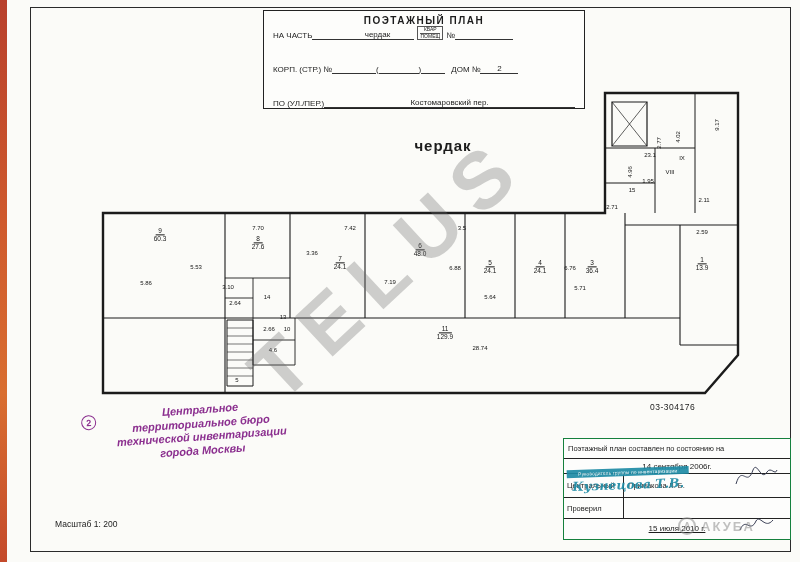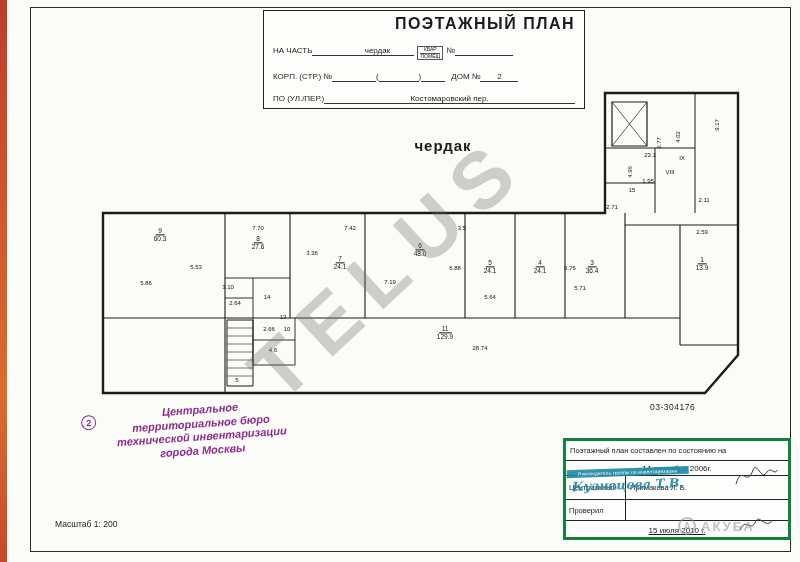--- a/index.html
+++ b/index.html
@@ -17,22 +17,22 @@
   .edge-strip { position:absolute; left:0; top:0; width:7px; height:562px;
     background: linear-gradient(180deg,#b8402c 0%, #cf5a2d 40%, #d96e30 70%, #c44a2b 100%);
   }
 
   .outer-frame { position:absolute; left:30px; top:7px; width:761px; height:545px;
     border:1.6px solid #2b2b2b; }
 
   
   .header-form { position:absolute; left:263px; top:10px; width:322px; height:99px;
     border:1px solid #222; padding:4px 9px 3px 9px; font-size:8px; background:#fdfdfb; }
-  .hf-title { text-align:right; font-weight:bold; font-size:16px; letter-spacing:1.5px; margin-bottom:13px; }
-  .hf-row { display:flex; align-items:flex-start; margin-bottom:12px; white-space:nowrap; }
+  .hf-title { text-align:center; font-weight:bold; font-size:10px; letter-spacing:1.5px; margin-bottom:0; }
+  .hf-row { display:flex; align-items:flex-end; margin-bottom:24px; white-space:nowrap; }
   .hf-row span { display:inline-block; }
   .uline { border-bottom:0.8px solid #333; height:10px; }
   .val-on-line { border-bottom:0.8px solid #333; text-align:center; padding:0 4px; }
   .stack { display:inline-block; font-size:5px; line-height:5.5px; text-align:center; margin:0 3px; border:0.7px solid #555; padding:0 2px; }
   .stack div+div { border-top:0.7px solid #555; }
   .hf-gap { width:6px; }
   .okrug-box { border:0.9px solid #333; padding:1px 8px; }
   .hf-bottom { display:flex; justify-content:center; align-items:flex-end; gap:8px; margin-top:1px; }
 
   
@@ -63,21 +63,21 @@
   .bti-num { position:absolute; left:-2px; top:4px; width:15px; height:15px; border:1.4px solid #8b2f8f;
     border-radius:50%; font-size:9px; font-weight:bold; display:flex; align-items:center; justify-content:center; }
   .bti-lines { margin-left:20px; text-align:center; font-weight:bold; font-style:italic; font-size:11px; line-height:13.5px; }
 
   
   .doc-number { position:absolute; left:650px; top:402px; font-size:8.5px; letter-spacing:0.5px; }
   .scale-label { position:absolute; left:55px; top:519px; font-size:8.5px; }
 
   
   .footer-table { position:absolute; left:563px; top:438px; width:228px; height:102px;
-    border:3px solid #15803d; font-size:7.5px; background:rgba(255,255,255,0.6); }
+    border:1px solid #15803d; font-size:7.5px; background:rgba(255,255,255,0.6); }
   .ft-row { display:flex; align-items:center; border-bottom:0.8px solid #222; }
   .ft-row:last-child { border-bottom:none;text-decoration:underline; }
   .ft-r1 { height:20px; padding:2px 4px; }
   .ft-r2 { height:15px; justify-content:center; font-size:8px; }
   .ft-r3 { height:24px; }
   .ft-r4 { height:21px; }
   .ft-r5 { height:19px; justify-content:center; font-size:8px; position:relative; }
   .ft-cell-label { width:60px; padding:2px 3px; border-right:0.8px solid #222; height:100%; display:flex; align-items:center; }
   .ft-cell-val { flex:1; padding:2px 4px; display:flex; align-items:center; }
 

